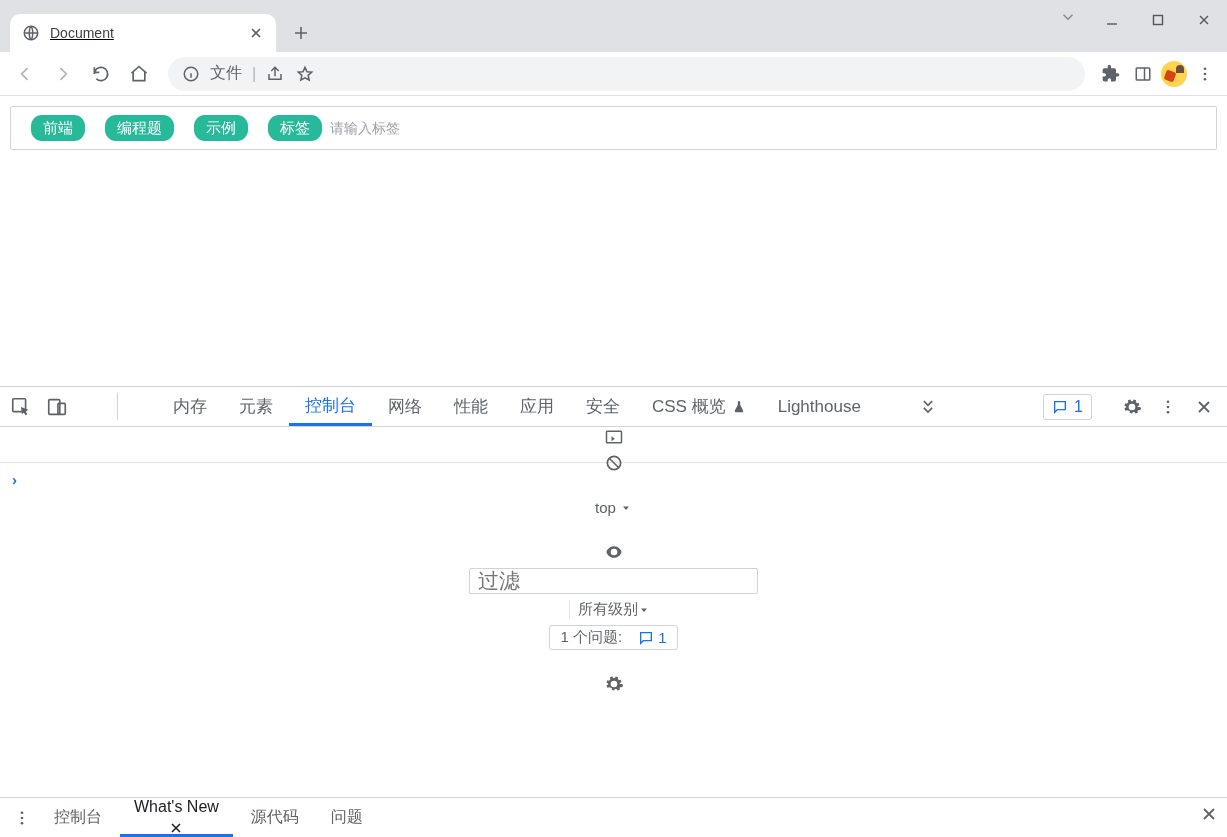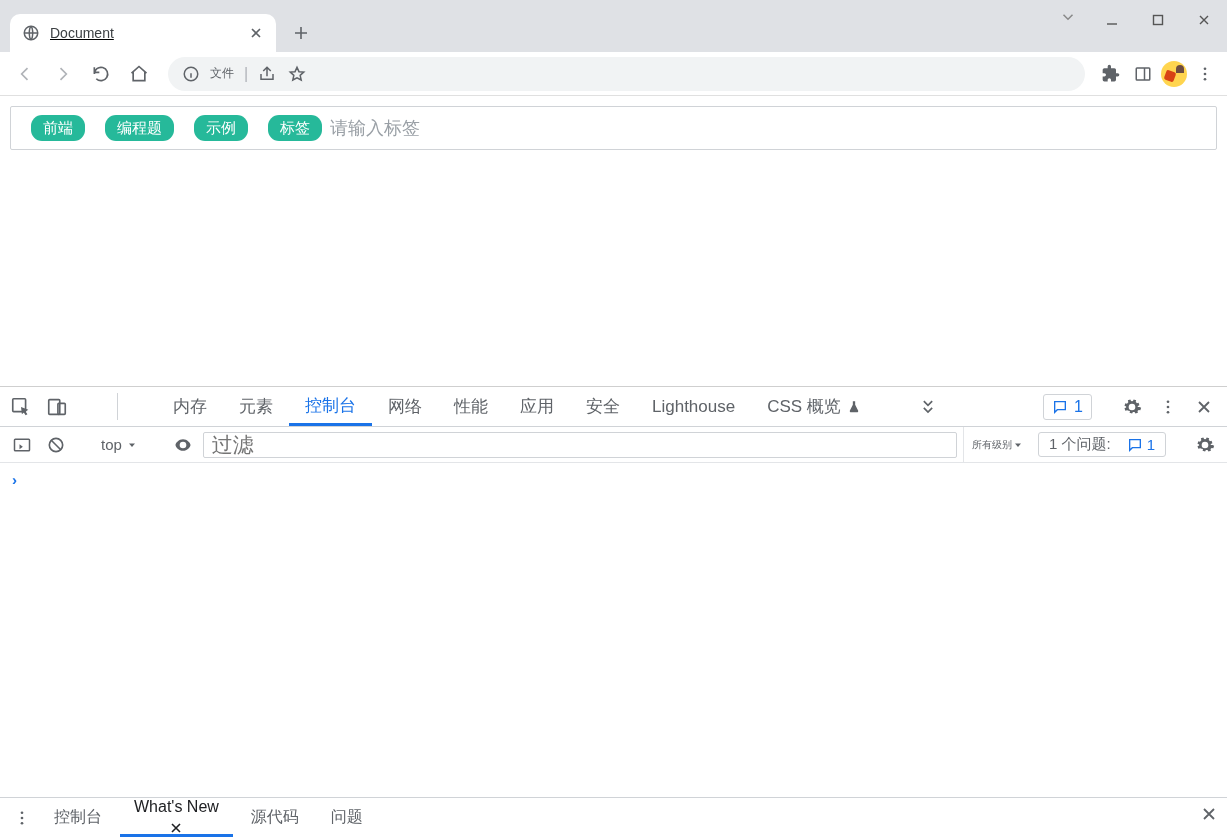--- a/index.html
+++ b/index.html
@@ -43,21 +43,21 @@
   .tbtn {
     width:34px; height:34px; display:flex; align-items:center; justify-content:center;
     color:#5f6368; border-radius:50%; cursor:pointer;
   }
   .tbtn.disabled { color:#b0b3b8; cursor:default; }
   .address {
     flex:1; height:34px; margin: 0 8px; background:#f1f3f4; border-radius:17px;
     display:flex; align-items:center; padding:0 14px; gap:10px; color:#5f6368;
   }
   .address .info-icon { width:18px; height:18px; display:flex; align-items:center; justify-content:center;}
-  .address .protocol { font-size:12px; color:#5f6368;}
+  .address .protocol { font-size:16px; color:#5f6368;}
   .address .sep { color:#b0b3b8; }
   .address .path { font-size:15px; color:#202124; flex:1; white-space:nowrap; overflow:hidden; }
   .address .right { display:flex; align-items:center; gap:12px;}
   .ext { width:28px; height:28px; display:flex; align-items:center; justify-content:center; color:#5f6368; cursor:pointer;}
   .avatar { width:26px; height:26px; border-radius:50%; background:#ffd54f; position:relative; overflow:hidden;}
   .avatar::after{ content:""; position:absolute; left:4px; top:10px; width:10px; height:10px; background:#d84315; border-radius:2px; transform:rotate(20deg);}
   .avatar::before{ content:""; position:absolute; right:3px; top:4px; width:8px; height:8px; background:#6d4c41; border-radius:50% 50% 0 0;}
 
   
   .page {
@@ -65,21 +65,21 @@
   }
   .tagbox {
     border:1px solid #d0d3d7; border-radius:2px; padding:6px 8px;
     display:flex; align-items:center; gap:8px; height:44px;
   }
   .tag {
     background:#26b99a; color:#fff; font-size:15px; padding:3px 12px;
     border-radius:11px; line-height:20px;margin-left:12px;
   }
   .tag-input {
-    border:none; outline:none; font-size:18px; color:#333; flex:1;
+    border:none; outline:none; font-size:14px; color:#333; flex:1;
     background:transparent;
   }
   .tag-input::placeholder { color:#9aa0a6; }
 
   
   .devtools {
     border-top:1px solid #cfcfcf; display:flex; flex-direction:column;
     height: 451px; background:#fff;
   }
   .dt-tabs {
@@ -102,35 +102,35 @@
   .dt-right { margin-left:auto; display:flex; align-items:center; padding-right:8px; gap:6px;}
   .dt-badge {
     display:flex; align-items:center; gap:6px; border:1px solid #d0d3d7; border-radius:3px;
     padding:3px 8px; color:#1a73e8; cursor:pointer;
   }
   .dt-badge svg { color:#1a73e8; }
   .dt-icon { width:30px; height:30px; display:flex; align-items:center; justify-content:center; color:#5f6368; cursor:pointer;}
 
   .dt-subbar {
     height:36px; border-bottom:1px solid #e3e5e8; display:flex; align-items:center;
-    padding:0 8px; gap:6px;
+    padding:0 8px; gap:6px;flex-direction:column;
   }
   .dt-subbar .dbtn { width:28px; height:28px; display:flex; align-items:center; justify-content:center; color:#5f6368; cursor:pointer;}
   .ctx {
     display:flex; align-items:center; gap:4px; color:#5f6368; font-size:15px;
     padding:2px 6px; cursor:pointer;
   }
   .filter {
     flex:1; height:26px; border:1px solid #d0d3d7; border-radius:2px;
   }
   .filter input {
     width:100%; height:100%; border:none; outline:none; padding:0 8px; font-size:21px; color:#333; background:transparent;
   }
   .levels {
-    display:flex; align-items:center; font-size:10px; color:#5f6368; padding:0 8px; cursor:pointer;
+    display:flex; align-items:center; font-size:15px; color:#5f6368; padding:0 8px; cursor:pointer;
     border-left:1px solid #e3e5e8; height:100%;
   }
   .issues {
     display:flex; align-items:center; gap:16px; font-size:15px; color:#5f6368;
     border:1px solid #d0d3d7; border-radius:3px; padding:2px 10px; cursor:pointer;
   }
   .issues .cnt { color:#1a73e8; display:flex; align-items:center; gap:4px;}
 
   .console-body { flex:1; padding:8px 12px; font-family: Menlo, Consolas, monospace; font-size:15px;}
   .prompt { color:#1a73e8; font-weight:bold; }
@@ -291,29 +291,29 @@
     </div>
     <div class="dt-sep"></div>
     <div class="dt-tablist">
       <div class="dt-tab">内存</div>
       <div class="dt-tab">元素</div>
       <div class="dt-tab active">控制台</div>
       <div class="dt-tab">网络</div>
       <div class="dt-tab">性能</div>
       <div class="dt-tab">应用</div>
       <div class="dt-tab">安全</div>
-      <div class="dt-tab">Lighthouse</div>
       <div class="dt-tab">
         <span>CSS 概览</span>
         <span class="flask">
           <svg width="14" height="14" viewBox="0 0 24 24" fill="currentColor">
               <path d="M10 2h4v6l5 10a2 2 0 0 1-1.8 3H6.8A2 2 0 0 1 5 18l5-10V2z"></path>
             </svg>
         </span>
       </div>
+      <div class="dt-tab">Lighthouse</div>
     </div>
     <div class="dt-more">
       <svg width="20" height="20" viewBox="0 0 24 24" fill="none" stroke="currentColor" stroke-width="2">
           <path d="M7 5l5 5 5-5M7 13l5 5 5-5"></path>
         </svg>
     </div>
 
     <div class="dt-right">
       <div class="dt-badge">
         <svg width="16" height="16" viewBox="0 0 24 24" fill="none" stroke="currentColor" stroke-width="2">

